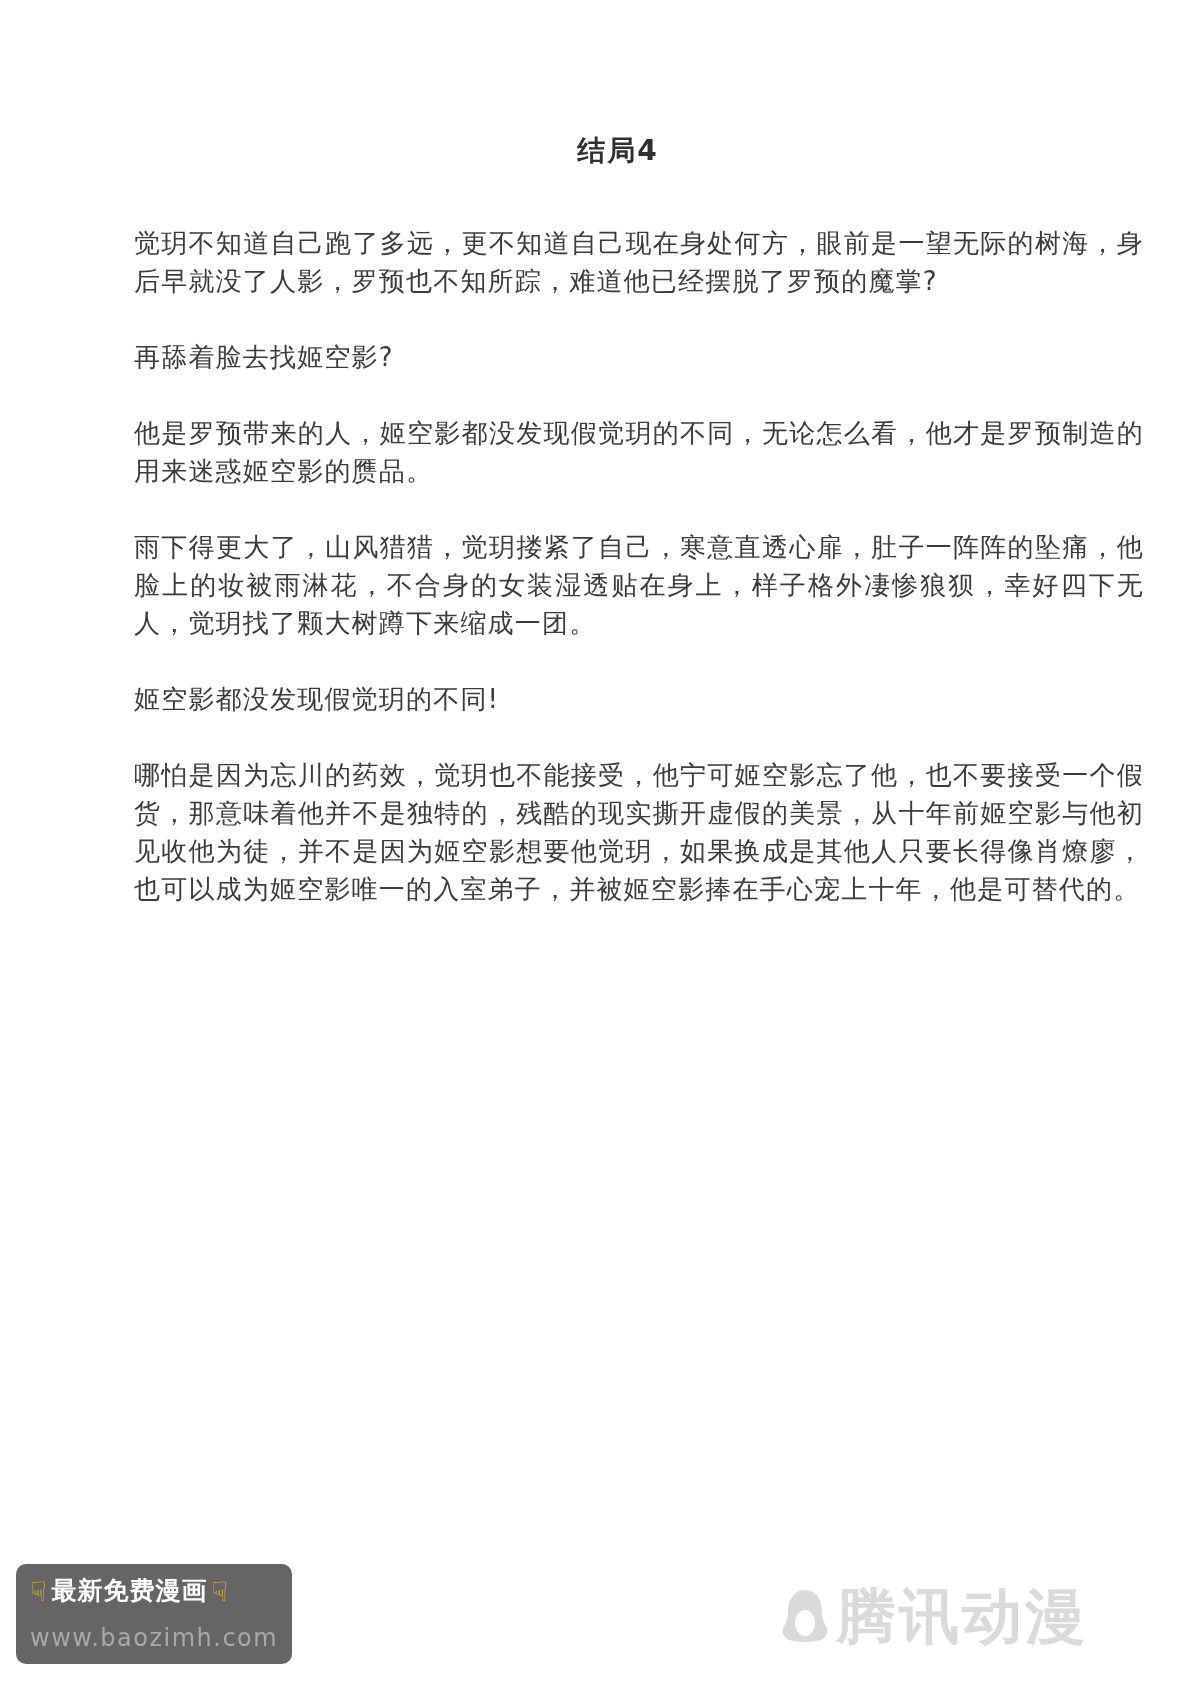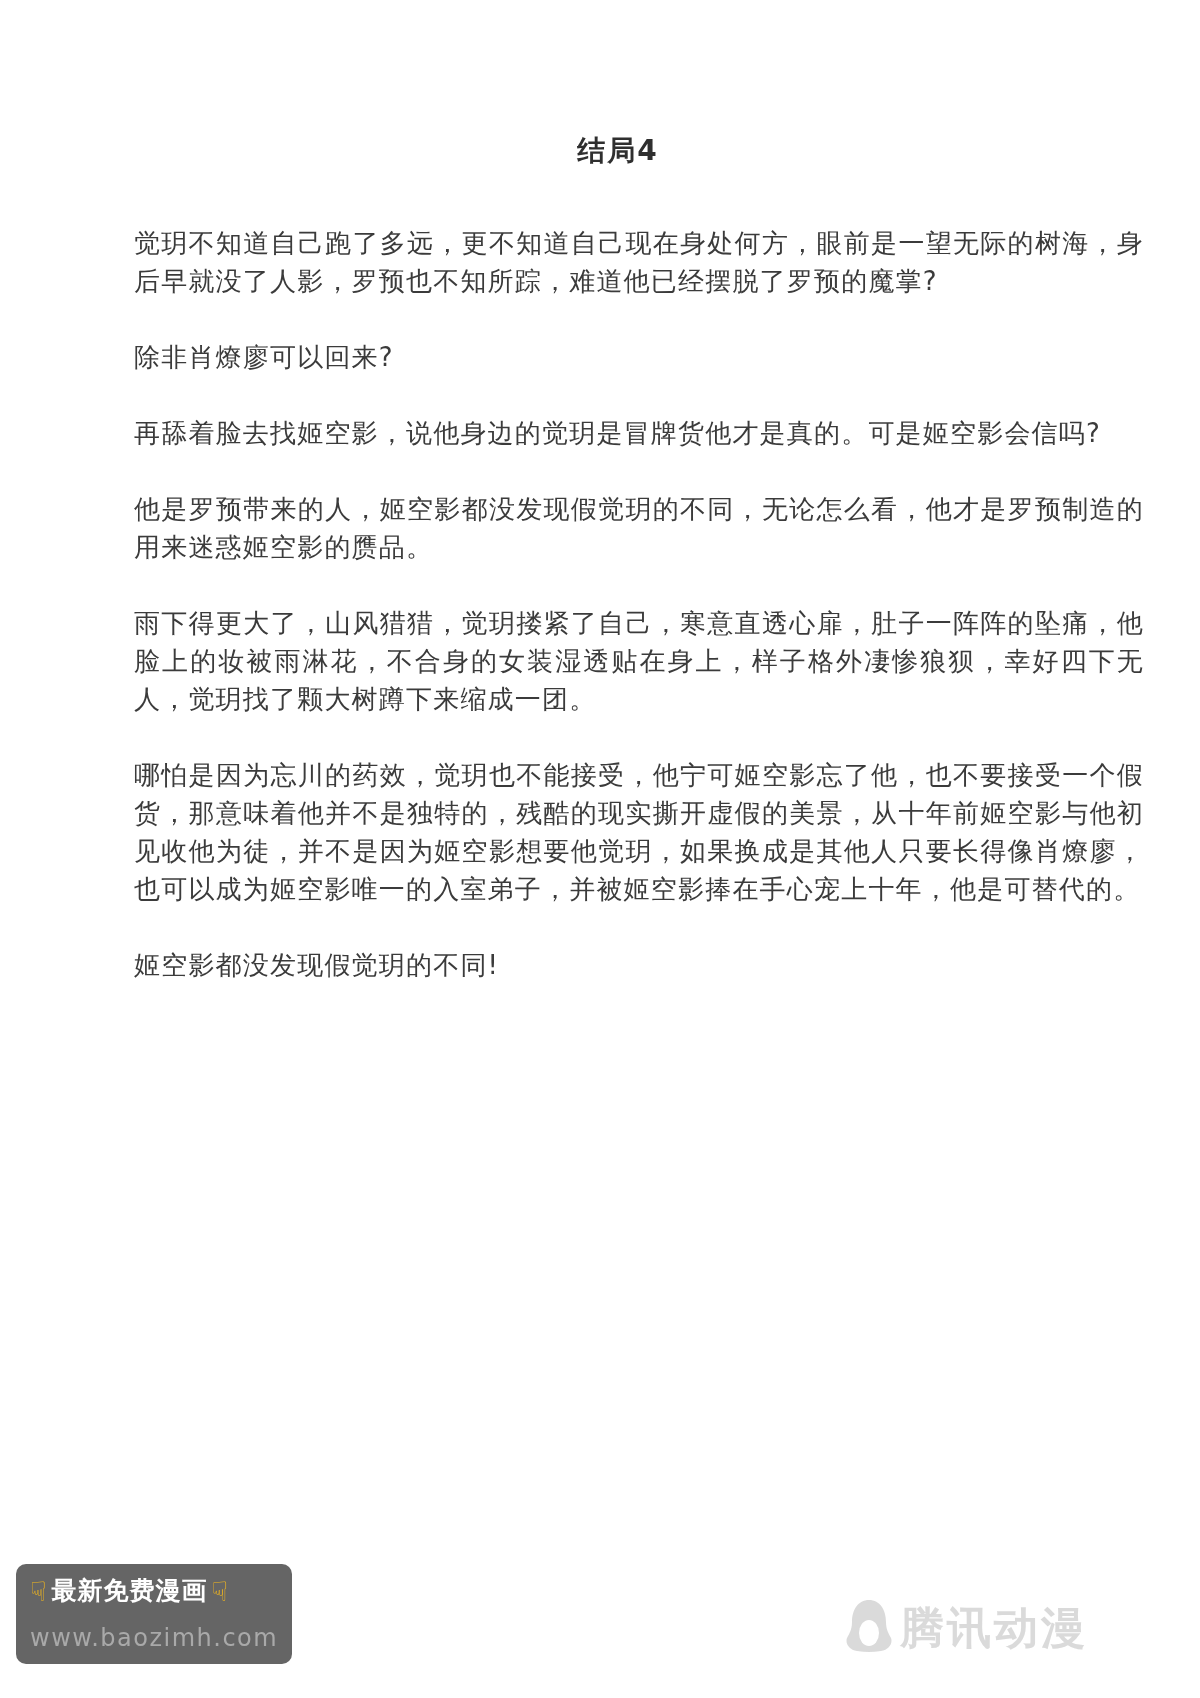--- a/index.html
+++ b/index.html
@@ -70,41 +70,40 @@
     position: absolute;
     right: 112px;
     bottom: 40px;
     display: flex;
     align-items: center;
     gap: 6px;
     color: #d9d9d9;
     opacity: 0.95;
   }
   .brand-text {
-    font-size: 44px;
+    font-size: 60px;
     font-weight: bold;
     letter-spacing: 3px;
     color: #d9d9d9;
   }
 </style>
 </head>
 <body>
 
 <div class="page">
 
   <h1 class="chapter-title">结局4</h1>
 
   <div class="content">
     <p>觉玥不知道自己跑了多远，更不知道自己现在身处何方，眼前是一望无际的树海，身后早就没了人影，罗预也不知所踪，难道他已经摆脱了罗预的魔掌?</p>
-    <p>除非肖燎廖可以回来?</p>
-    <p>再舔着脸去找姬空影，说他身边的觉玥是冒牌货他才是真的。可是姬空影会信吗?</p>
+    <p>再舔着脸去找姬空影?</p>
     <p>他是罗预带来的人，姬空影都没发现假觉玥的不同，无论怎么看，他才是罗预制造的用来迷惑姬空影的赝品。</p>
     <p>雨下得更大了，山风猎猎，觉玥搂紧了自己，寒意直透心扉，肚子一阵阵的坠痛，他脸上的妆被雨淋花，不合身的女装湿透贴在身上，样子格外凄惨狼狈，幸好四下无人，觉玥找了颗大树蹲下来缩成一团。</p>
+    <p>姬空影都没发现假觉玥的不同!</p>
     <p>哪怕是因为忘川的药效，觉玥也不能接受，他宁可姬空影忘了他，也不要接受一个假货，那意味着他并不是独特的，残酷的现实撕开虚假的美景，从十年前姬空影与他初见收他为徒，并不是因为姬空影想要他觉玥，如果换成是其他人只要长得像肖燎廖，也可以成为姬空影唯一的入室弟子，并被姬空影捧在手心宠上十年，他是可替代的。</p>
-    <p>姬空影都没发现假觉玥的不同!</p>
   </div>
 
   <div class="wm">
     <div class="wm-line1">
       <span class="hand">☟</span>
       <span>最新免费漫画</span>
       <span class="hand">☟</span>
     </div>
     <div class="wm-line2">www.baozimh.com</div>
   </div>

